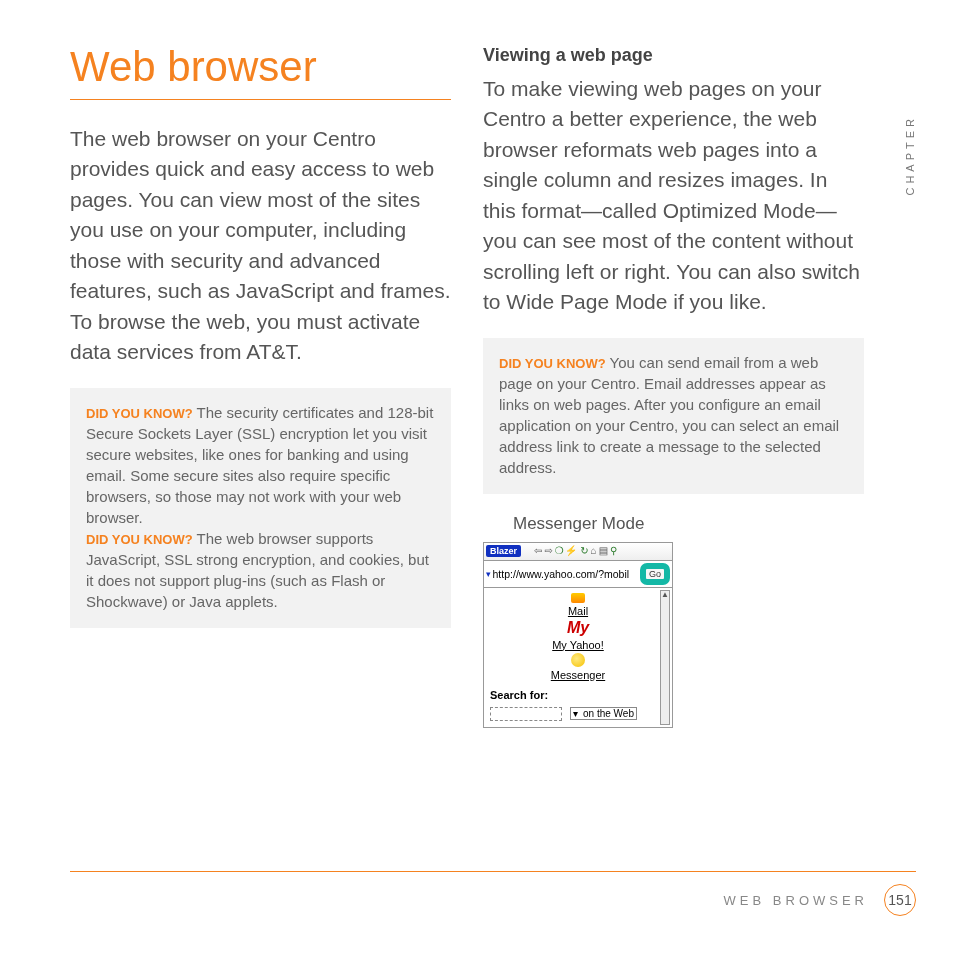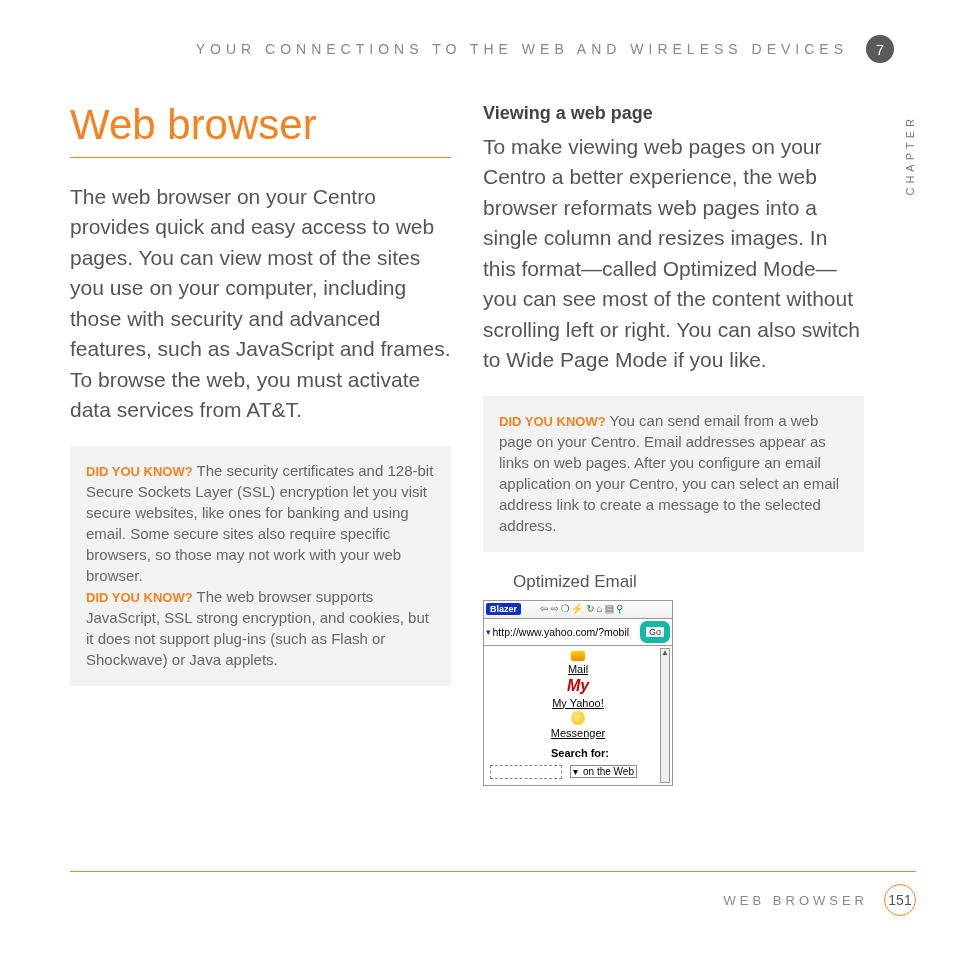--- a/index.html
+++ b/index.html
@@ -118,21 +118,21 @@
     background: #fff;
     font-family: Arial, sans-serif;
   }
   .ss-top {
     display: flex;
     align-items: center;
     height: 18px;
     background: linear-gradient(#fff,#eee);
     border-bottom: 1px solid #999;
     padding: 0 2px;
-    gap: 19px;
+    gap: 13px;
   }
   .ss-brand {
     background: #1030c0;
     color: #fff;
     font-size: 9px;
     font-weight: 700;
     padding: 1px 4px;
     border-radius: 2px;
   }
   .ss-iconrow { display:flex; gap:2px; font-size:10px; color:#555;}
@@ -173,21 +173,21 @@
   }
   .ss-link { text-decoration: underline; color:#000; display:block; margin:2px auto; }
   .ss-icon-mail { width:14px;height:10px; margin:1px auto; background:linear-gradient(#fc0,#f80); border-radius:2px;}
   .ss-icon-my   { color:#c00; font-weight:700; font-style:italic; font-size:16px;}
   .ss-icon-msg  { width:14px;height:14px; margin:1px auto; border-radius:50%; background:radial-gradient(circle at 40% 40%, #ffea80, #f5c000);}
   .ss-search-row {
     display:flex; align-items:center; gap:8px;
     text-align:left; padding:0 4px; margin-top:6px;
     font-size:11px;
   }
-  .ss-search-label { font-weight:700; font-size:11px; color:#000; display:block; text-align:center; padding-left:4px; margin-top:8px;}
+  .ss-search-label { font-weight:700; font-size:11px; color:#000; display:block; text-align:left; padding-left:4px; margin-top:8px;}
   .ss-search-input {
     border:1px dashed #888; height:14px; width:72px; font-size:10px;
   }
   .ss-dropdown {
     border:1px solid #888; font-size:10px; padding:0 2px 0 12px;
     position:relative; background:#fff; color:#000;
   }
   .ss-dropdown::before { content:"▾"; position:absolute; left:2px; top:0; font-size:10px; }
   .footer {
     position:absolute;
@@ -213,24 +213,20 @@
     border-radius: 50%;
     display:flex; align-items:center; justify-content:center;
     font-size: 14px;
     color: #555;
   }
 </style>
 </head>
 <body>
 
 <div class="page">
-  <div class="header-row">
-    <span class="header-text">YOUR CONNECTIONS TO THE WEB AND WIRELESS DEVICES</span>
-    <span class="chapter-circle">7</span>
-  </div>
   <div class="chapter-label">CHAPTER</div>
 
   <div class="columns">
 
     <div class="col">
       <div class="main-title">Web browser</div>
       <hr class="title-rule">
       <p class="body-text">The web browser on your Centro provides quick and easy access to web pages. You can view most of the sites you use on your computer, including those with security and advanced features, such as JavaScript and frames. To browse the web, you must activate data services from AT&amp;T.</p>
 
       <div class="callout">
@@ -249,21 +245,21 @@
       <div class="subhead">Viewing a web page</div>
       <p class="body-text">To make viewing web pages on your Centro a better experience, the web browser reformats web pages into a single column and resizes images. In this format—called Optimized Mode—you can see most of the content without scrolling left or right. You can also switch to Wide Page Mode if you like.</p>
 
       <div class="callout">
         <p>
           <span class="dyk">DID YOU KNOW?</span>
           <span>You can send email from a web page on your Centro. Email addresses appear as links on web pages. After you configure an email application on your Centro, you can select an email address link to create a message to the selected address.</span>
         </p>
       </div>
 
-      <div class="caption">Optimized Email</div>
+      <div class="caption">Messenger Mode</div>
 
       <div class="screenshot">
         <div class="ss-top">
           <span class="ss-brand">Blazer</span>
           <span class="ss-iconrow">
             <span>⇦</span>
             <span>⇨</span>
             <span style="color:#2a7a2a">❍</span>
             <span style="color:#c0a000">⚡</span>
             <span style="color:#2a7a2a">↻</span>

